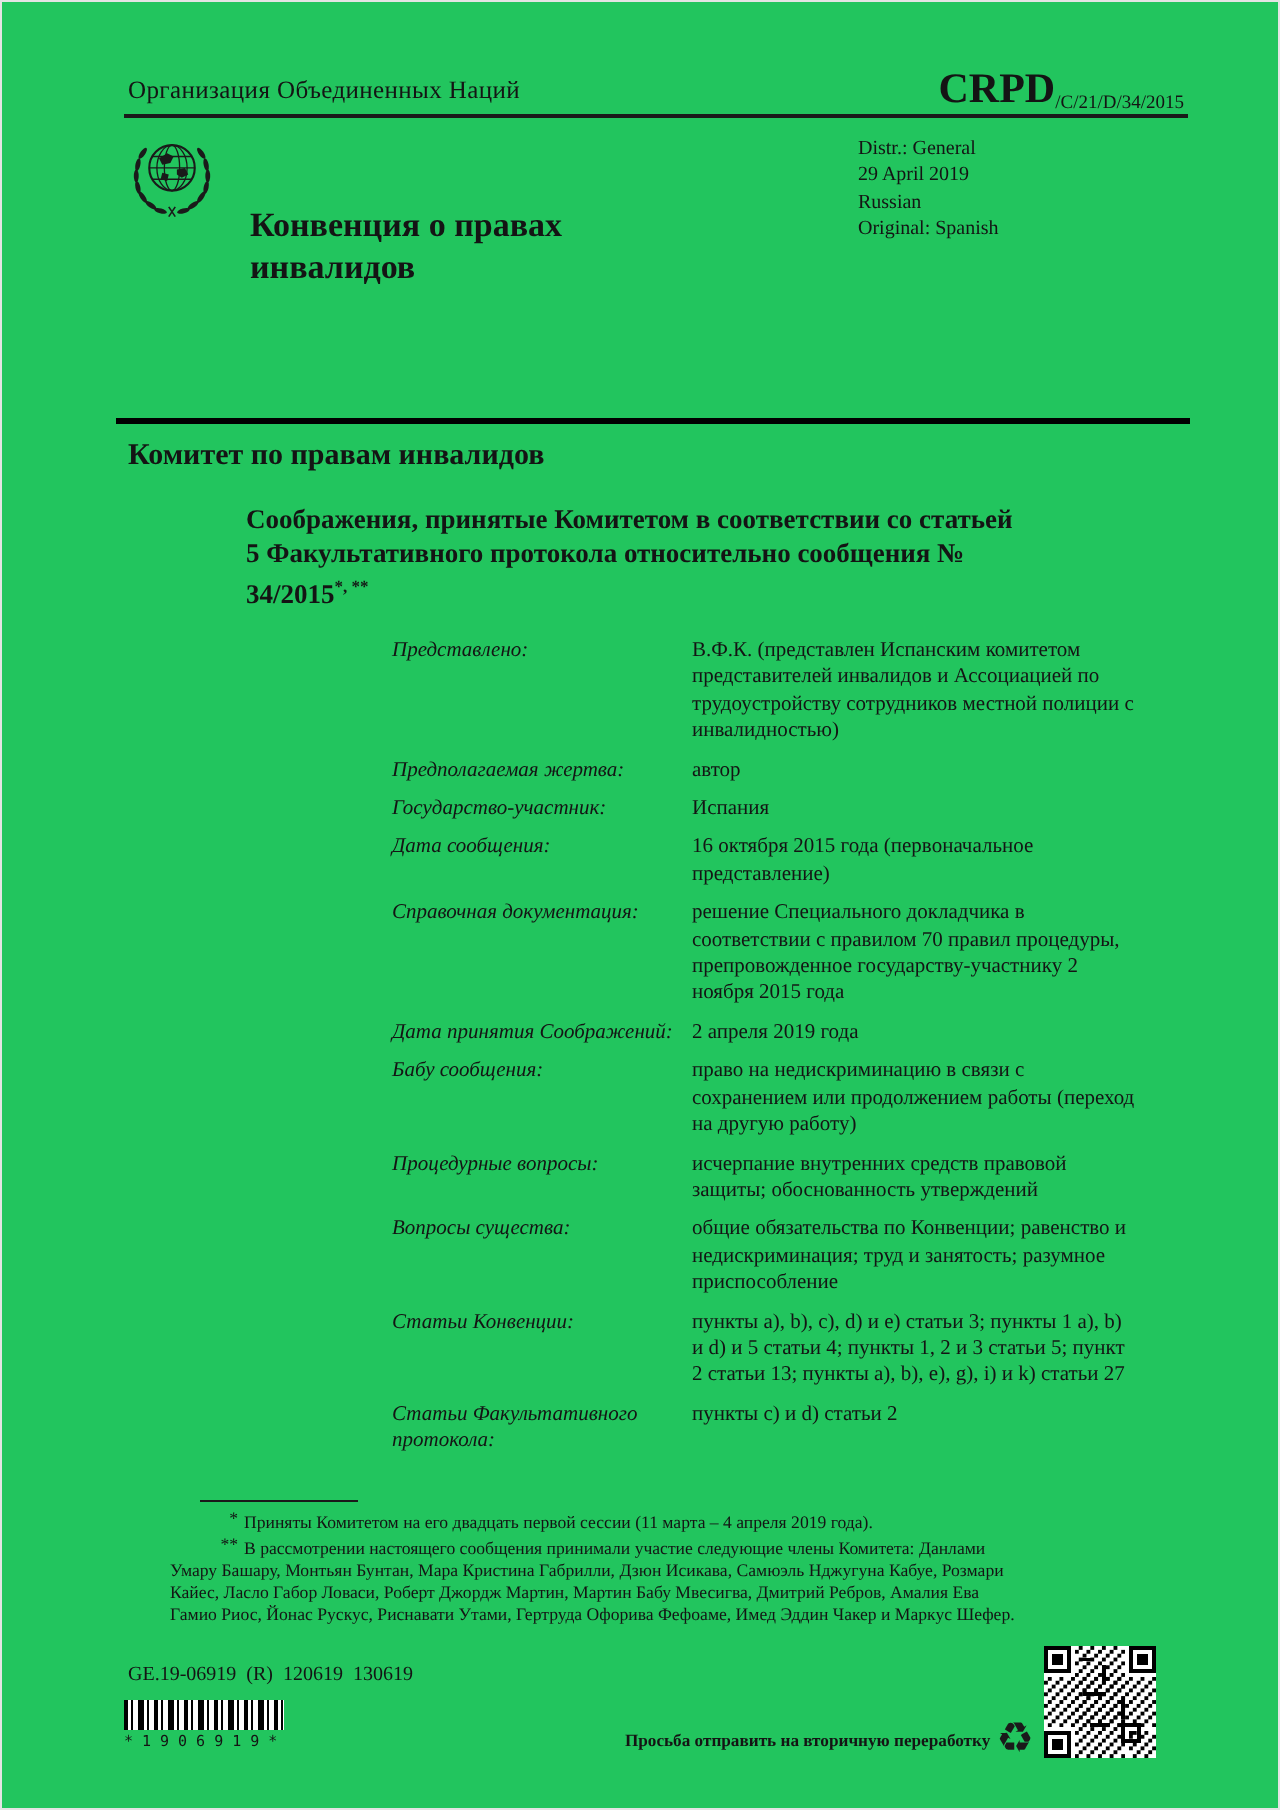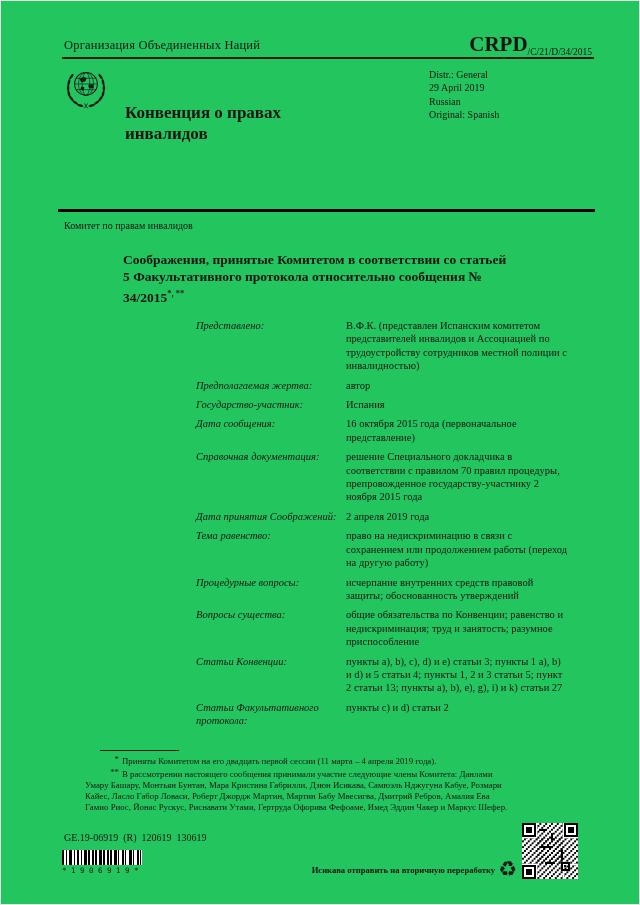--- a/index.html
+++ b/index.html
@@ -14,21 +14,21 @@
   .org-name { left:63px; top:37px; font-size:12.5px; letter-spacing:0.2px; }
   .doc-symbol { right:47px; top:31px; display:flex; align-items:flex-end; }
   .doc-symbol .big { font-size:21px; font-weight:bold; }
   .doc-symbol .small { font-size:9.5px; }
   .rule-thin { left:61px; top:56px; width:532px; height:1.5px; background:#1a1a1a; }
   .emblem { left:59px; top:61px; }
   .conv-title { left:124px; top:64px; width:240px; font-size:17px; font-weight:bold; line-height:21px;margin-top:37px; }
   .distr-block { left:428px; top:67px; font-size:10px; line-height:13.3px; }
   .rule-thick { left:57px; top:208px; width:537px; height:2.6px; background:#000; }
 
-  .committee-line { left:63px; top:219px; font-size:10px; font-weight:normal; }
+  .committee-line { left:63px; top:219px; font-size:15px; font-weight:bold; }
 
   .main-title { left:122px; top:251px; width:392px; font-size:13.5px; font-weight:bold; line-height:16.5px; }
   .main-title sup { font-size:8.5px; font-weight:bold; }
 
   
   .info-table { left:152px; top:318px; width:384px;margin-left:43px; }
   .row { display:flex; margin-bottom:6px; }
   .row .lbl { width:150px; flex:0 0 150px; padding-right:8px; font-style:italic;
               font-size:10.5px; line-height:13.4px; box-sizing:border-box; }
   .row .val { width:222px; flex:0 0 222px; font-size:10.5px; line-height:13.4px; }
@@ -148,21 +148,21 @@
     </div>
     <div class="row">
       <div class="lbl">Справочная документация:</div>
       <div class="val">решение Специального докладчика в соответствии с правилом 70 правил процедуры, препровожденное государству-участнику 2 ноября 2015 года</div>
     </div>
     <div class="row">
       <div class="lbl">Дата принятия Соображений:</div>
       <div class="val">2 апреля 2019 года</div>
     </div>
     <div class="row">
-      <div class="lbl">Тема равенство:</div>
+      <div class="lbl">Бабу сообщения:</div>
       <div class="val">право на недискриминацию в связи с сохранением или продолжением работы (переход на другую работу)</div>
     </div>
     <div class="row">
       <div class="lbl">Процедурные вопросы:</div>
       <div class="val">исчерпание внутренних средств правовой защиты; обоснованность утверждений</div>
     </div>
     <div class="row">
       <div class="lbl">Вопросы существа:</div>
       <div class="val">общие обязательства по Конвенции; равенство и недискриминация; труд и занятость; разумное приспособление</div>
     </div>
@@ -183,21 +183,21 @@
   </div>
 
   <div class="abs ge-line">GE.19-06919  (R)  120619  130619</div>
 
   <div class="abs barcode-wrap">
     <div class="barcode-bars"></div>
     <div class="barcode-text">*1906919*</div>
   </div>
 
   <div class="abs recycle-wrap">
-    <span class="recycle-text">Исикава отправить на вторичную переработку</span>
+    <span class="recycle-text">Просьба отправить на вторичную переработку</span>
     <span class="recycle-glyph">♻</span>
   </div>
 
   <div class="abs qr">
     <svg width="56" height="56" viewBox="0 0 29 29" shape-rendering="crispEdges">
       <defs>
         <pattern id="qrp" width="3" height="3" patternUnits="userSpaceOnUse">
           <rect x="0" y="0" width="1" height="1" fill="#000"></rect>
           <rect x="2" y="1" width="1" height="1" fill="#000"></rect>
           <rect x="1" y="2" width="1" height="1" fill="#000"></rect>

